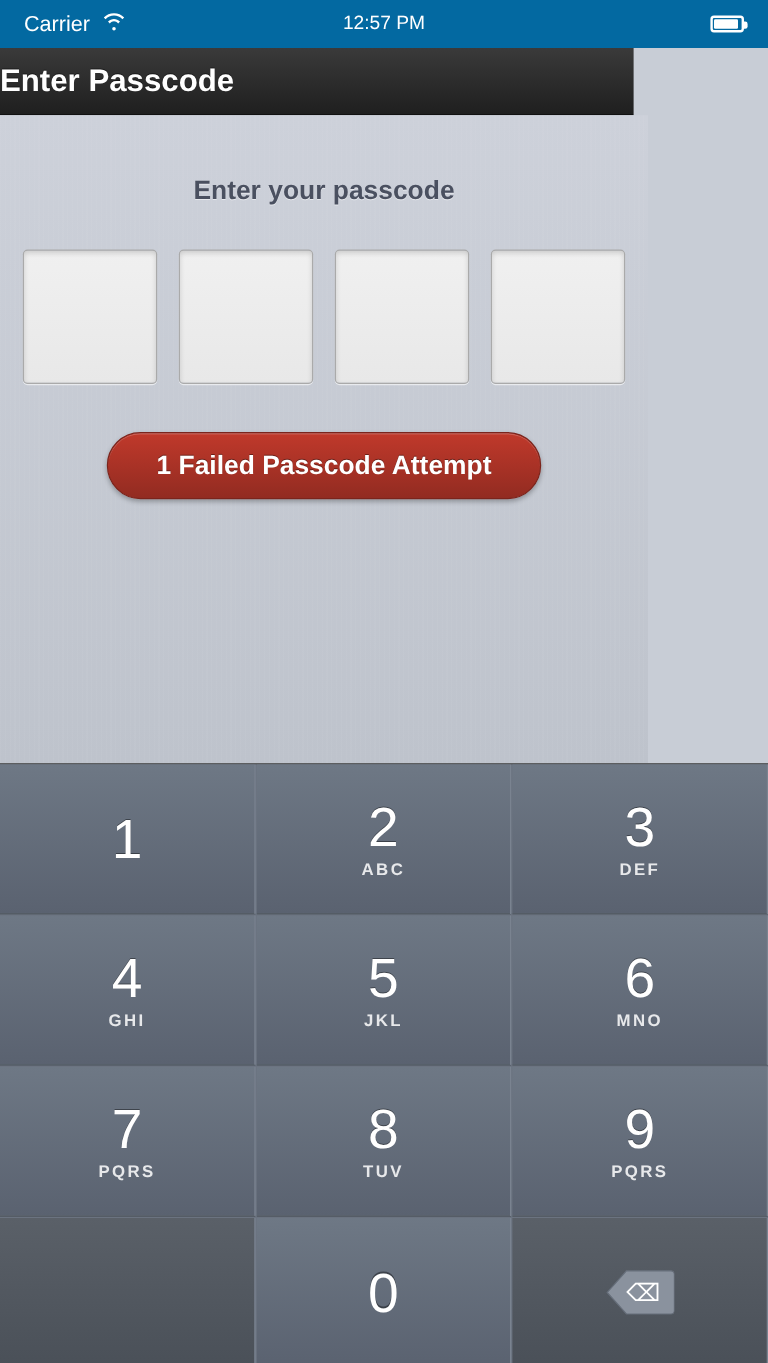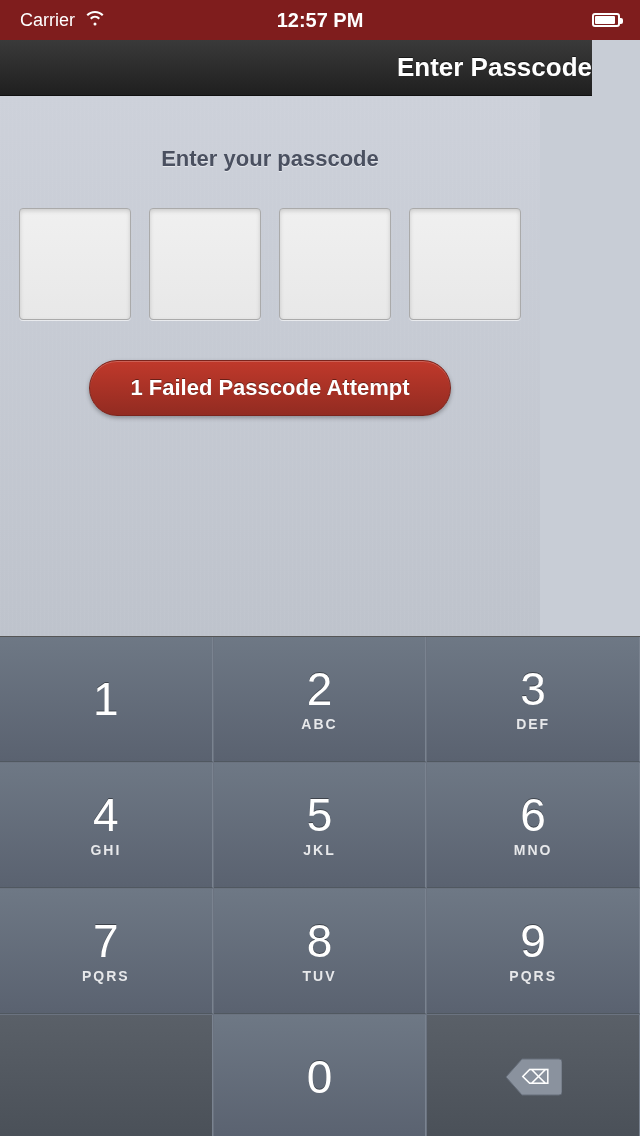--- a/index.html
+++ b/index.html
@@ -10,41 +10,41 @@
       height: 1136px;
       overflow: hidden;
       font-family: -apple-system, 'Helvetica Neue', Helvetica, sans-serif;
       background: #c8cdd6;
     }
 
     
     #status-bar {
       width: 640px;
       height: 40px;
-      background: #7f1d1d;
+      background: #0369a1;
       display: flex;
       align-items: center;
       justify-content: space-between;
       padding: 0 20px;
       color: white;
       font-size: 18px;
       font-weight: 500;
     }
     #status-left {
       display: flex;
       align-items: center;
       gap: 10px;
     }
     .wifi-icon {
       display: inline-block;
       font-size: 16px;
     }
     #status-time {
-      font-size: 20px;
-      font-weight: 700;
+      font-size: 16px;
+      font-weight: 400;
       position: absolute;
       left: 50%;
       transform: translateX(-50%);
     }
     #status-right {
       display: flex;
       align-items: center;
       gap: 6px;
     }
     .battery-icon {
@@ -70,26 +70,26 @@
       left: 1px;
       top: 1px;
       bottom: 1px;
       width: 85%;
       background: white;
       border-radius: 1px;
     }
 
     
     #title-bar {
-      width: 592px;
+      width: 528px;
       height: 56px;
       background: linear-gradient(180deg, #3a3a3a 0%, #1f1f1f 100%);
       display: flex;
       align-items: center;
-      justify-content: flex-end;
+      justify-content: flex-start;
       border-bottom: 1px solid #111;
     }
     #title-text {
       color: white;
       font-size: 26px;
       font-weight: bold;
       text-shadow: 0 -1px 0 rgba(0,0,0,0.5);
     }
 
     

